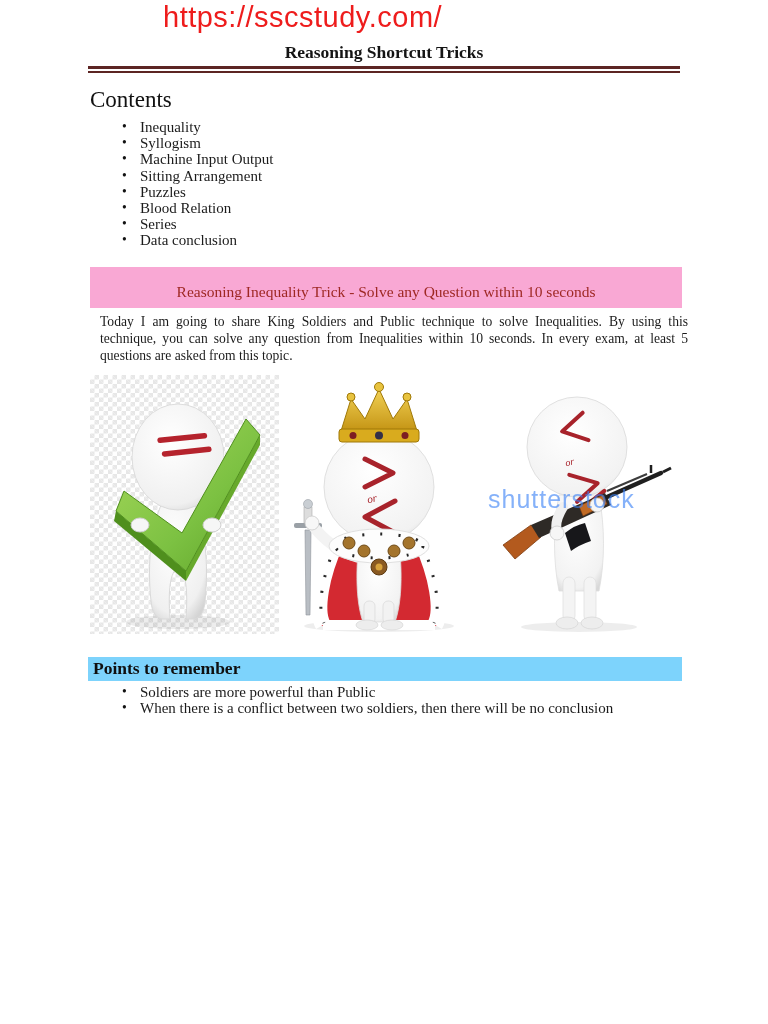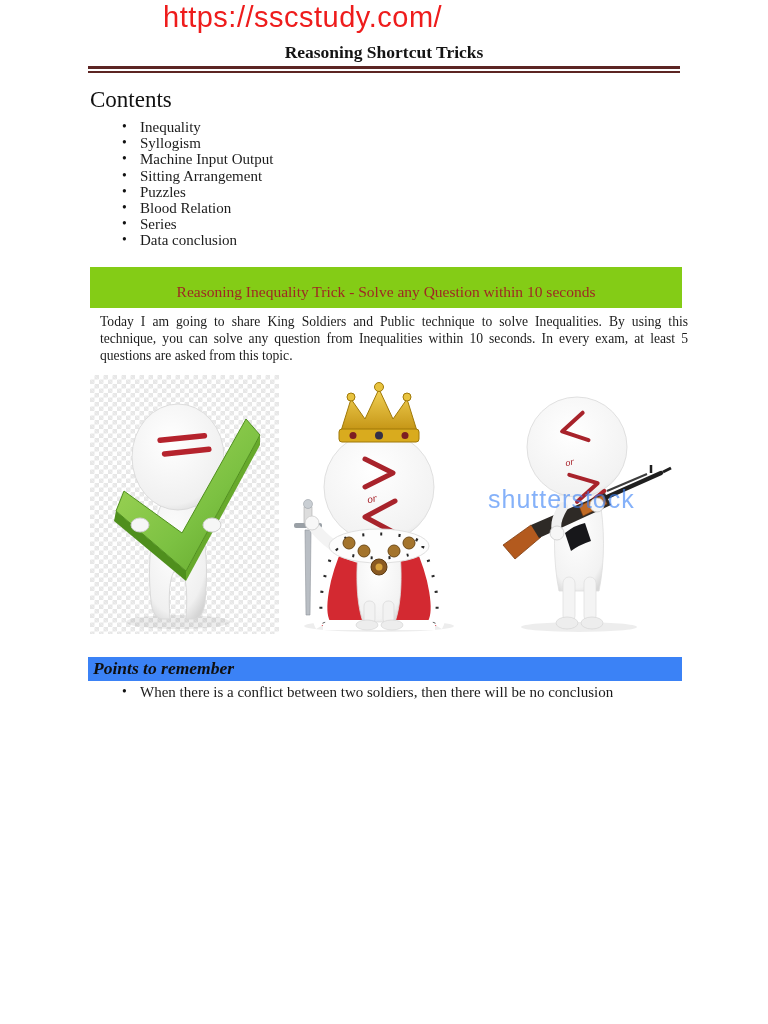--- a/index.html
+++ b/index.html
@@ -17,39 +17,39 @@
   .rule-top{top:66px;}
   .rule-bottom{top:937px;width:590px;}
 
   .contents-title{position:absolute;left:90px;top:87px;font-size:23px;font-weight:400;color:#111;}
   .doc-list{position:absolute;margin:0;padding:0;list-style:none;width:560px;}
   .doc-list li{position:relative;font-size:15px;line-height:16.2px;padding-left:50px;}
   .doc-list li::before{content:"•";position:absolute;left:32px;top:0;font-size:13.6px;color:#111;}
   .contents-list{left:90px;top:119px;}
 
   .section-box{position:absolute;left:90px;top:267px;width:592px;height:41px;
-               background:#84cc16;text-align:center;}
+               background:#f9a8d4;text-align:center;}
   .section-box span{display:inline-block;margin-top:16px;font-size:15.5px;color:#9e2823;}
 
   .intro{position:absolute;left:100px;top:314px;width:588px;margin:0;
          font-size:13.6px;line-height:16.8px;text-align:justify;color:#1b1b1b;}
 
   .illustration{position:absolute;left:90px;top:375px;width:593px;height:259px;display:flex;}
   .panel{position:relative;height:259px;background:#ffffff;}
   .panel-check{width:189px;
     background-image:
       linear-gradient(45deg,#e7e7e7 25%,transparent 25%,transparent 75%,#e7e7e7 75%),
       linear-gradient(45deg,#e7e7e7 25%,#ffffff 25%,#ffffff 75%,#e7e7e7 75%);
     background-size:9px 9px;background-position:0 0,4.5px 4.5px;}
   .panel-king{width:200px;}
   .panel-soldier{width:204px;}
   .watermark{position:absolute;left:398px;top:110px;font-family:"Liberation Sans",sans-serif;
              font-size:25px;color:#3b82f6;opacity:.62;letter-spacing:1px;}
 
-  .points-bar{position:absolute;left:88px;top:657px;width:594px;height:24px;background:#3b82f6;font-style:italic;}
+  .points-bar{position:absolute;left:88px;top:657px;width:594px;height:24px;background:#7dd3fc;}
   .points-bar span{display:inline-block;padding-left:5px;font-size:17.5px;font-weight:700;
                    color:#0f0f0f;line-height:23px;}
   .points-list{left:90px;top:684px;width:588px;}
 
   .page-num{position:absolute;left:88px;top:946px;width:588px;text-align:right;
             font-size:13.5px;font-weight:600;color:#0f766e;}
   .footer-url{position:absolute;left:96px;top:944px;font-family:"Liberation Sans",sans-serif;
               font-size:33px;color:#e3231b;letter-spacing:.5px;white-space:nowrap;}
 </style>
 </head>
@@ -216,20 +216,21 @@
       </svg>
     </div>
 
     <div class="watermark">shutterstock</div>
   </div>
 
   <div class="points-bar">
     <span>Points to remember</span>
   </div>
   <ul class="doc-list points-list">
+    <li><span>Soldiers are more powerful than Public</span></li>
     <li><span>When there is a conflict between two soldiers, then there will be no conclusion</span></li>
   </ul>
 
   <div class="rule rule-bottom">
     <div class="thin"></div>
       <div class="gap"></div>
       <div class="thick"></div>
   </div>
   <div class="page-num">Page 1</div>
   <div class="footer-url">https://sscstudy.com/</div>

